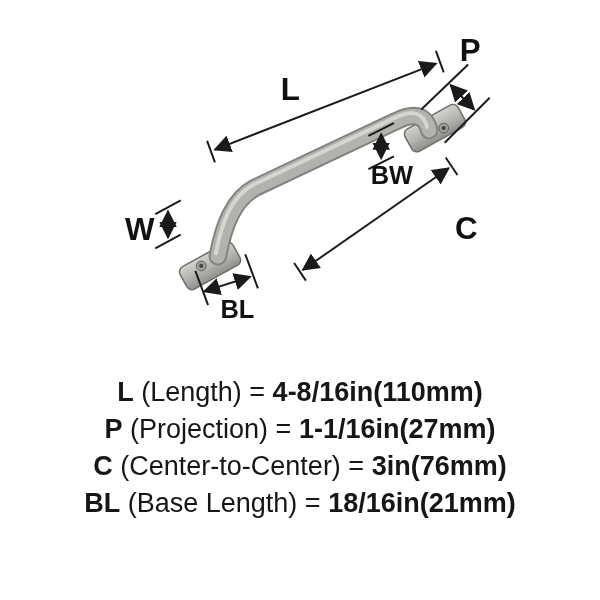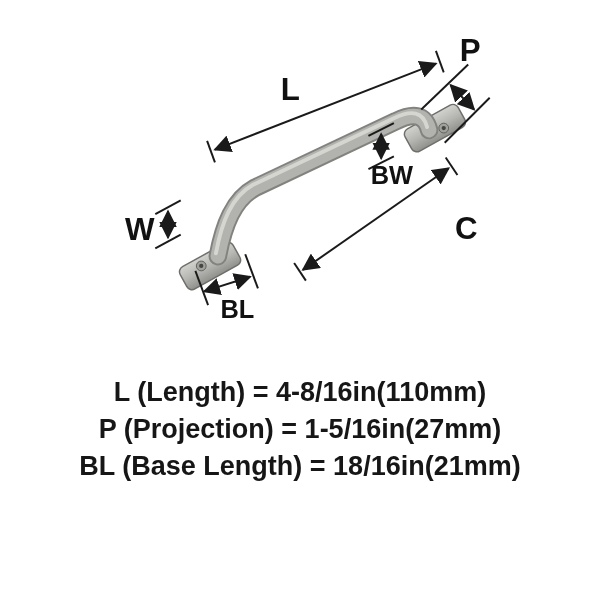--- a/index.html
+++ b/index.html
@@ -6,21 +6,21 @@
   body{
     width:600px;height:600px;background:#ffffff;
     font-family:"Liberation Sans",sans-serif;color:#161616;
     overflow:hidden;
   }
   .page{width:600px;height:600px;}
   svg.diagram{display:block;width:600px;height:352px;}
   .specs{margin-top:22px;text-align:center;}
   .spec-row{font-size:27px;line-height:37px;white-space:pre;color:#161616;}
   .spec-row .b{font-weight:700;}
-  .spec-row .r{font-weight:700;}
+  .spec-row .r{font-weight:400;}
   .dim-line{stroke:#1a1a1a;stroke-width:2;fill:none;}
   .dim-tick{stroke:#1a1a1a;stroke-width:2;fill:none;}
   .dim-label{font-weight:700;fill:#111111;}
   .lbl-big{font-size:32px;}
   .lbl-small{font-size:26px;}
 </style>
 </head>
 <body>
 
 <div class="page">
@@ -100,17 +100,18 @@
         <line class="dim-tick" x1="244" y1="260" x2="257" y2="295"></line>
         <line class="dim-line" x1="202" y1="298" x2="249" y2="283" marker-start="url(#arr)" marker-end="url(#arr)"></line>
         <text class="dim-label lbl-small" x="236" y="325" text-anchor="middle">BL</text>
       </g>
 
     </g>
   </svg>
 
   <div class="specs">
     <div class="spec-row"><span class="b">L</span><span class="r"> (Length) = </span><span class="b">4-8/16in(110mm)</span></div>
-    <div class="spec-row"><span class="b">P</span><span class="r"> (Projection) = </span><span class="b">1-5/16in(27mm)</span></div>
+    <div class="spec-row"><span class="b">P</span><span class="r"> (Projection) = </span><span class="b">1-1/16in(27mm)</span></div>
+    <div class="spec-row"><span class="b">C</span><span class="r"> (Center-to-Center) = </span><span class="b">3in(76mm)</span></div>
     <div class="spec-row"><span class="b">BL</span><span class="r"> (Base Length) = </span><span class="b">18/16in(21mm)</span></div>
   </div>
 
 </div>
 
 </body></html>

